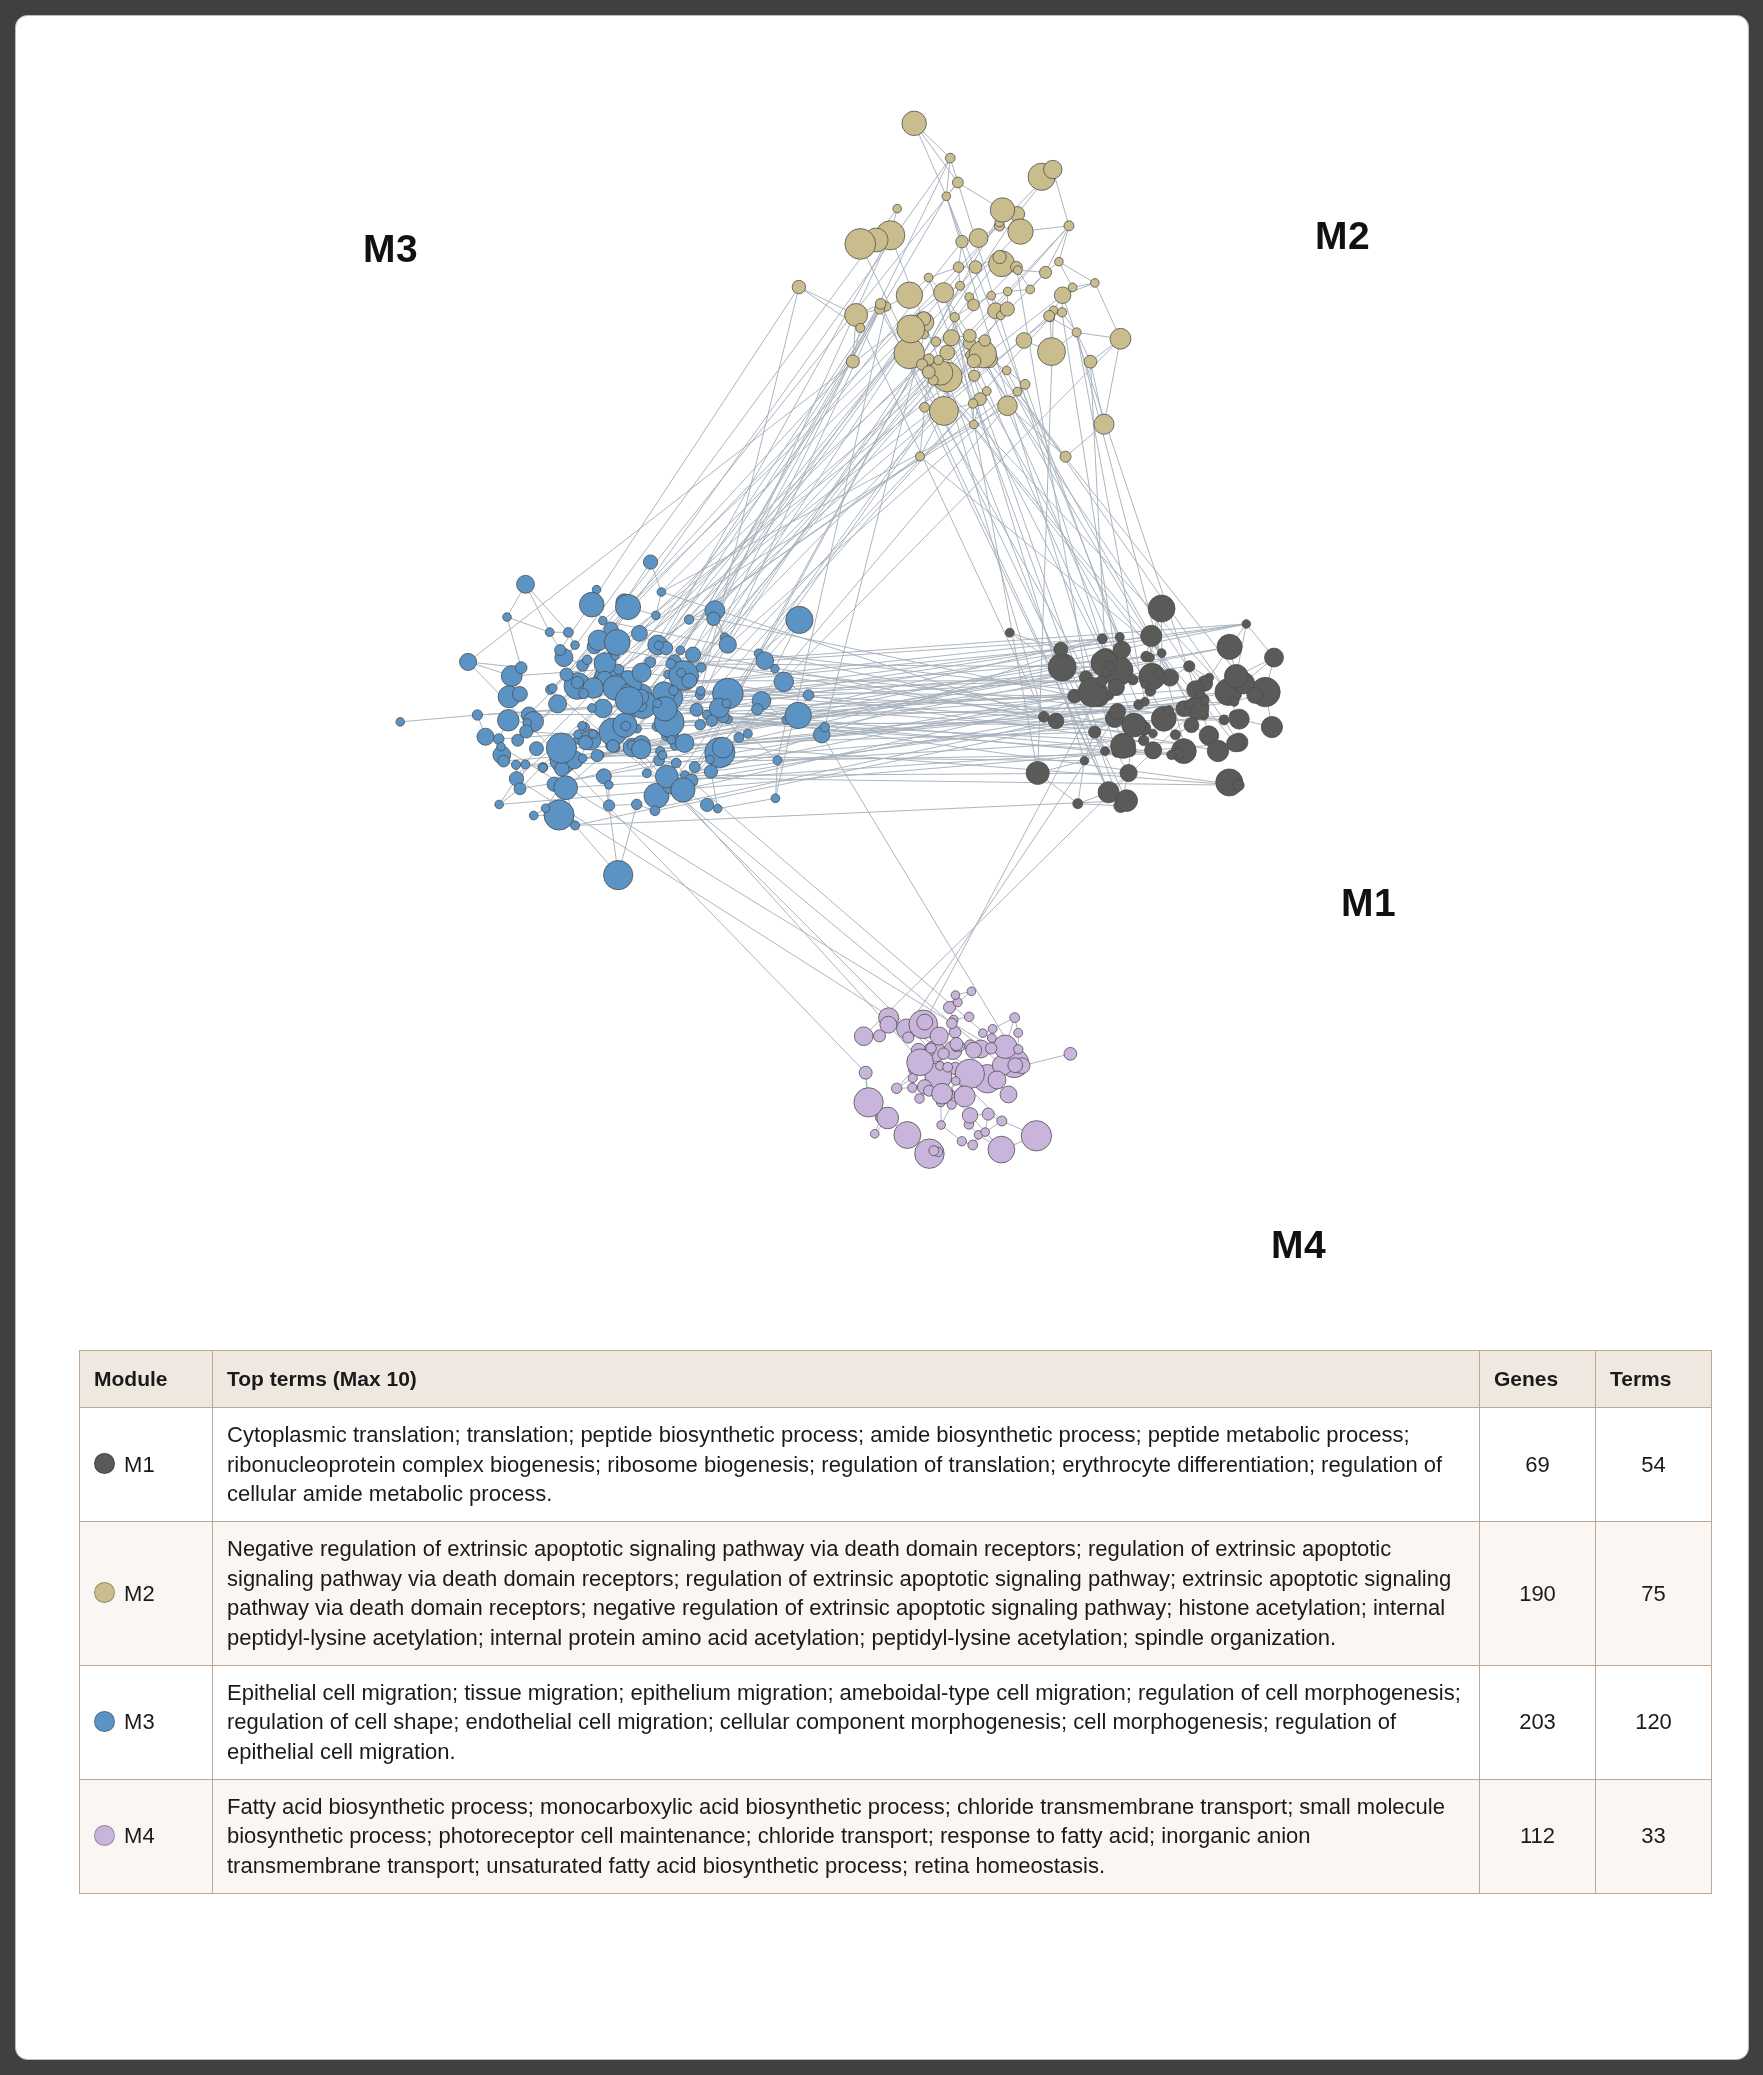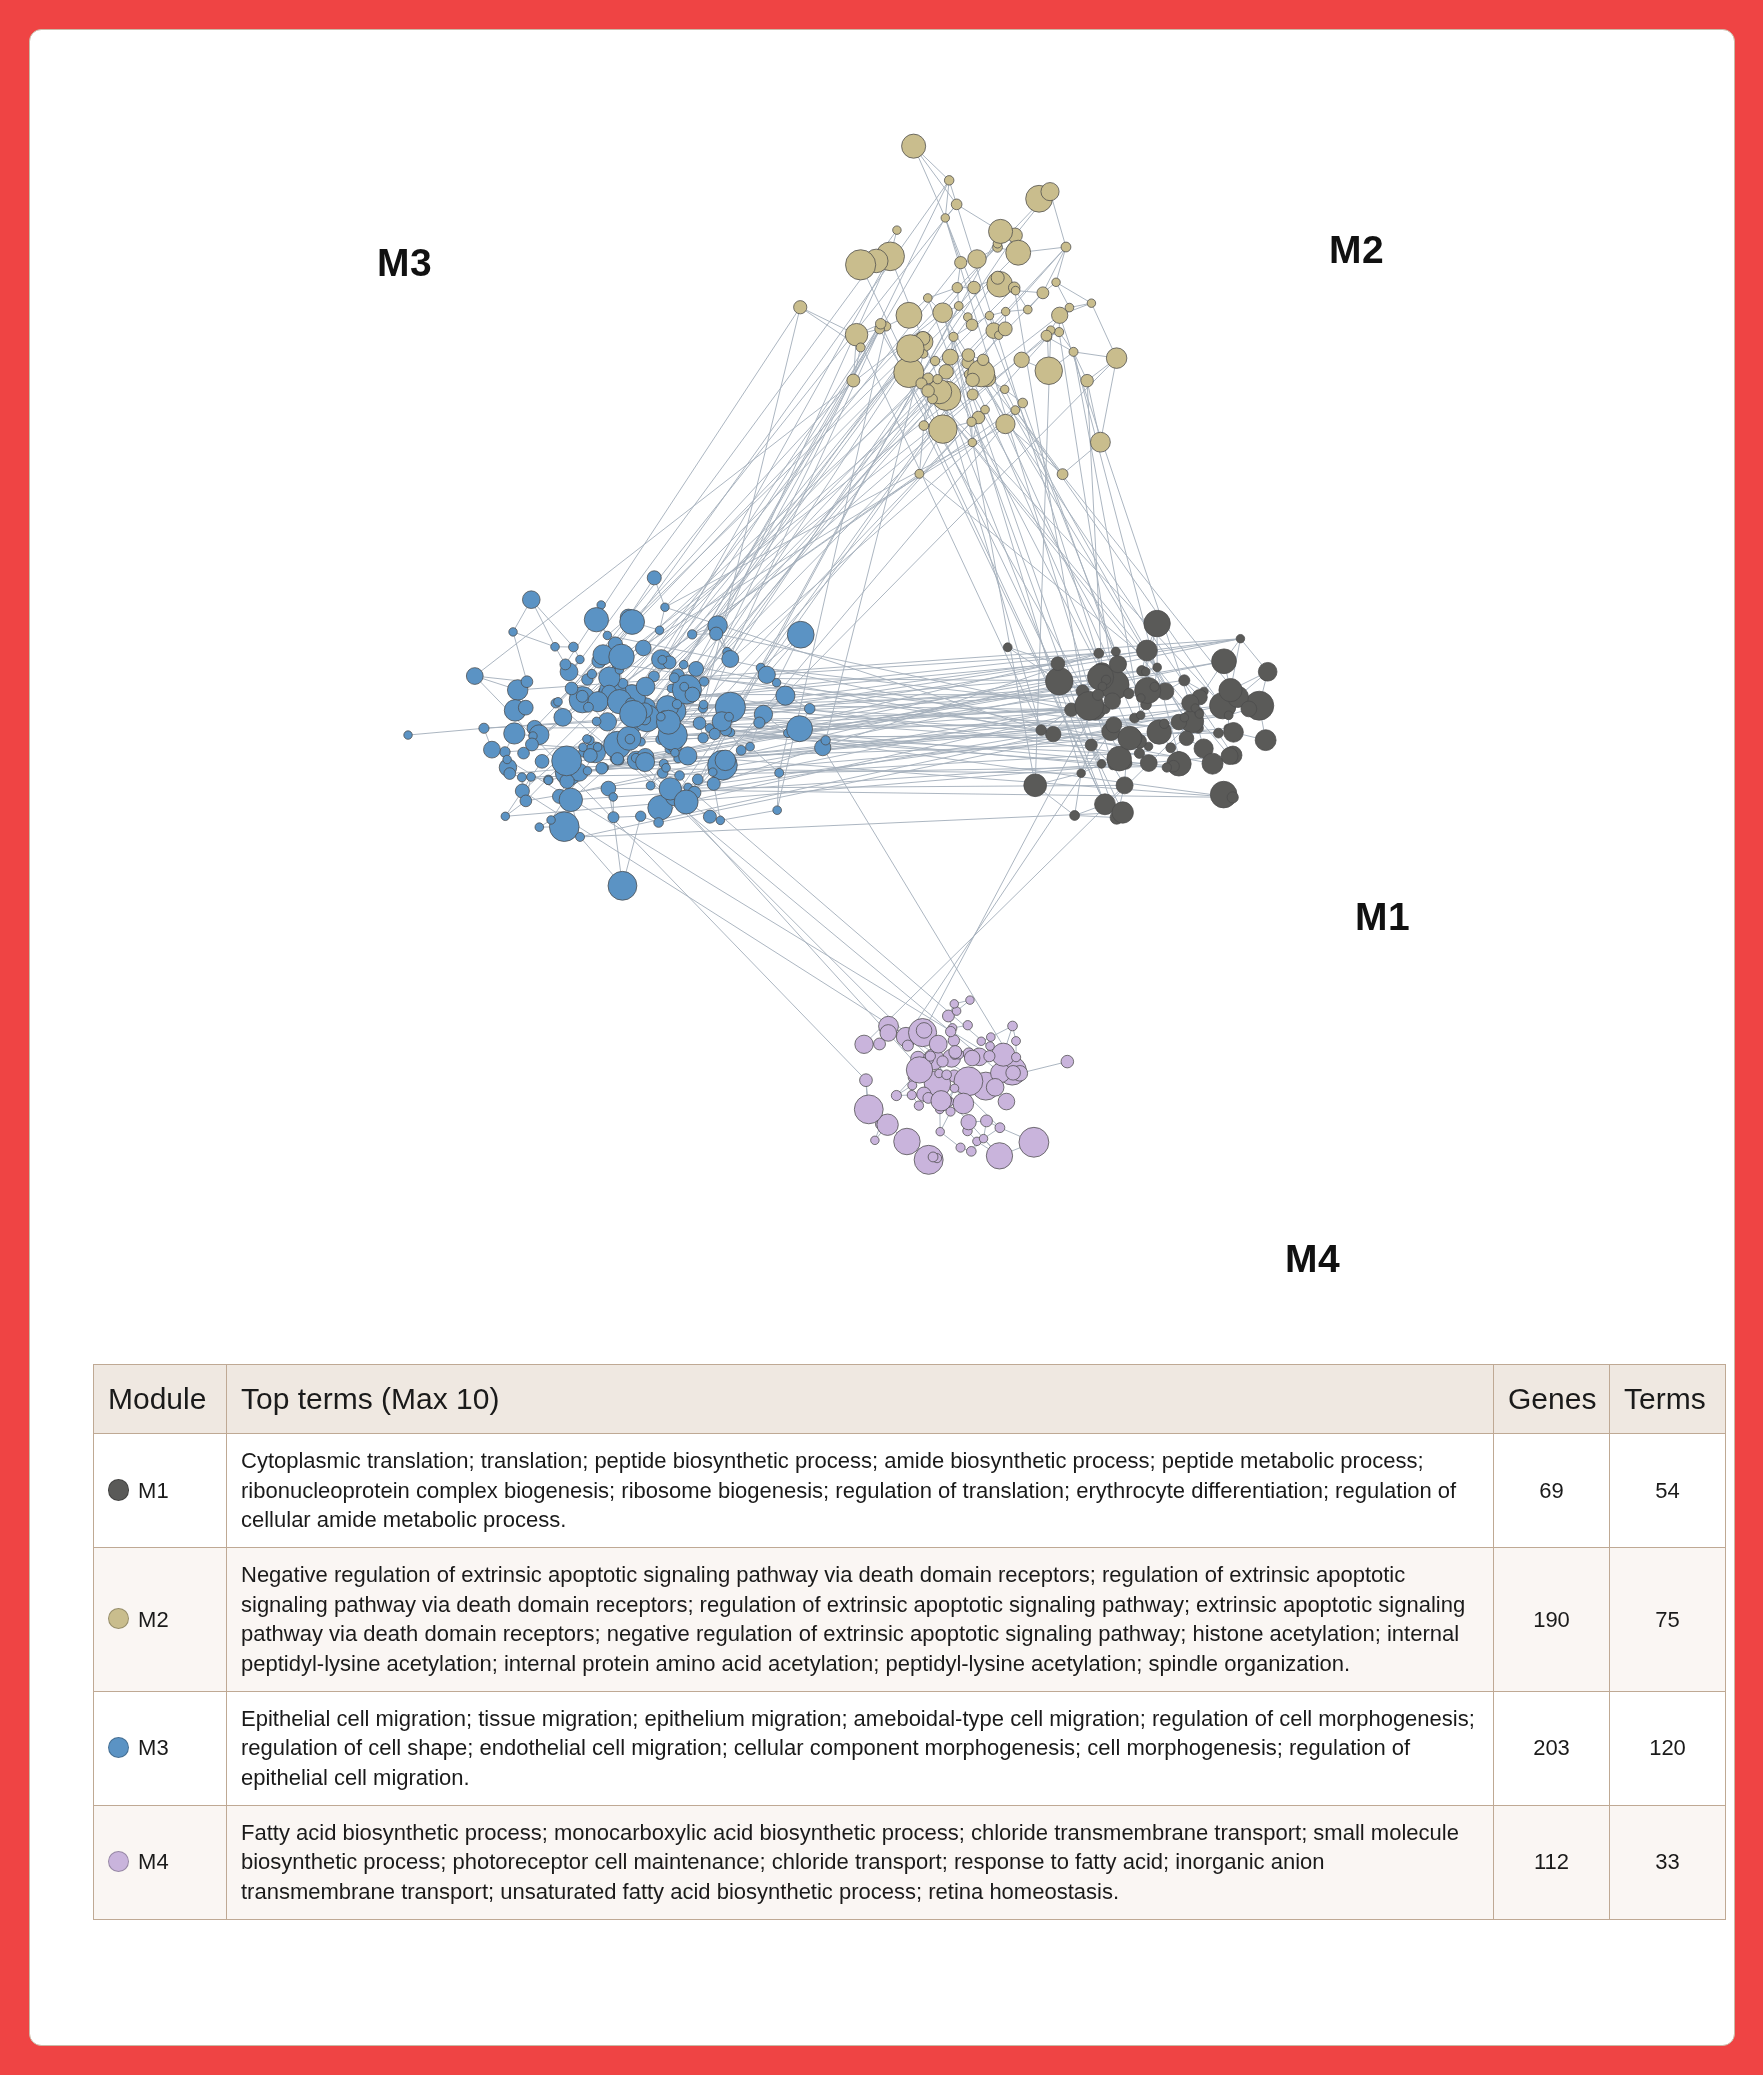--- a/index.html
+++ b/index.html
@@ -5,22 +5,22 @@
   html, body {
     margin: 0;
     padding: 0;
     background: #ffffff;
     font-family: "Liberation Sans", sans-serif;
   }
   .page {
     width: 1764px;
     height: 2075px;
     box-sizing: border-box;
-    padding: 29px;
-    background: #ef4444;
+    padding: 15px;
+    background: #404040;
     position: relative;
   }
   .frame {
     width: 100%;
     height: 100%;
     box-sizing: border-box;
     border: 1.8px solid #c9b9a6;
     border-radius: 12.3px;
     background: #ffffff;
     position: relative;
@@ -68,23 +68,23 @@
   table.modtable td {
     border: 1.3px solid #bfa994;
     padding: 12.3px 14px;
     font-size: 22px;
     line-height: 1.34;
     color: #1a1a1a;
     vertical-align: middle;
   }
   table.modtable thead th {
     background: #efe8e1;
-    font-weight: normal;
+    font-weight: bold;
     text-align: left;
-    font-size: 30px;
+    font-size: 21px;
     padding-top: 14px;
     padding-bottom: 14px;
     margin-left: 31px;
   }
   .col-module { width: 133px; }
   .col-genes  { width: 116px; }
   .col-terms  { width: 116px; }
   th.num, td.num { text-align: center; }
   tbody tr.alt td { background: #faf6f3; }
   tbody tr td.terms-cell { text-align: left; margin-top: 8px; }

